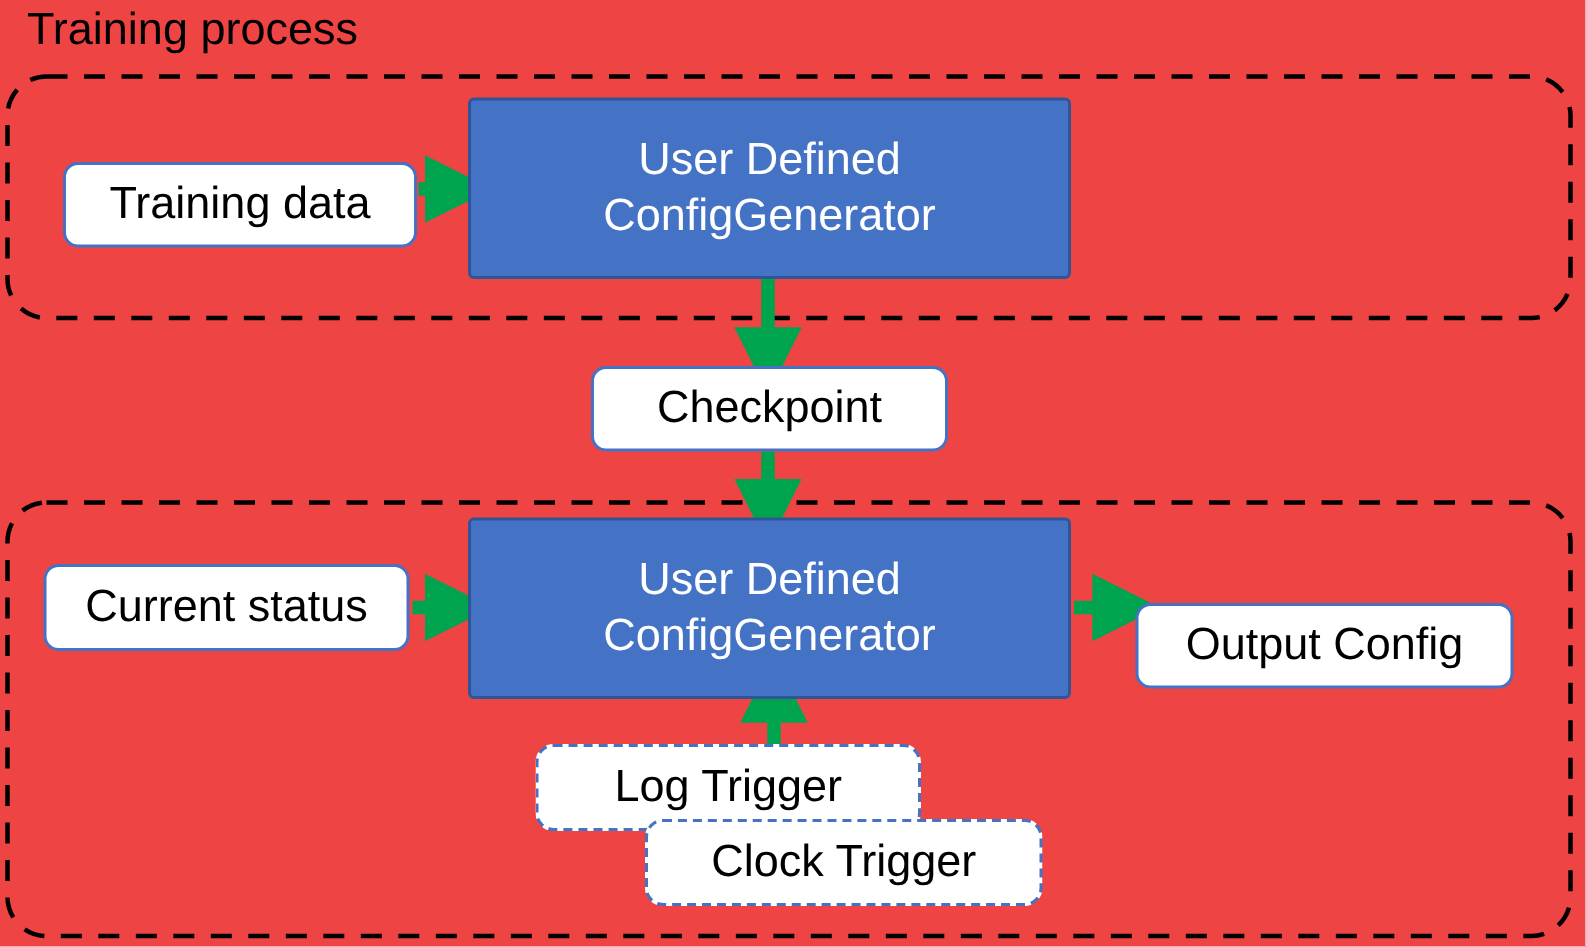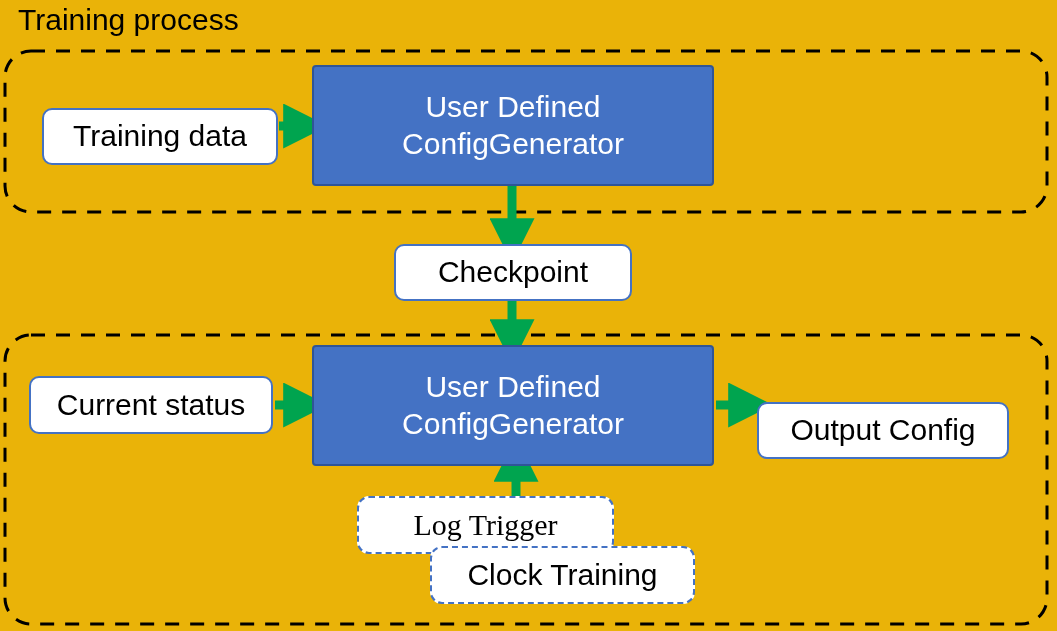--- a/index.html
+++ b/index.html
@@ -7,21 +7,21 @@
     padding: 0;
     background: #ffffff;
   }
   body {
     font-family: "Liberation Sans", sans-serif;
   }
   #diagram {
     position: relative;
     width: 1057px;
     height: 631px;
-    background: #eab308;
+    background: #ef4444;
     overflow: hidden;
   }
   .svg-layer {
     position: absolute;
     left: 0;
     top: 0;
     width: 1057px;
     height: 631px;
   }
   .node {
@@ -116,21 +116,21 @@
 
   <div class="node box-blue" style="left:312px; top:345px; width:402px; height:121px; flex-direction:column;">
     <span class="node-text">User Defined</span>
     <span class="node-text">ConfigGenerator</span>
   </div>
 
   <div class="node box-white" style="left:757px; top:376px; width:252px; height:57px;margin-top:26px;">
     <span class="node-text">Output Config</span>
   </div>
 
-  <div class="node box-dashed" style="left:357px; top:496px; width:257px; height:58px; z-index:2;font-family:Liberation Serif, serif;">
+  <div class="node box-dashed" style="left:357px; top:496px; width:257px; height:58px; z-index:2;">
     <span class="node-text">Log Trigger</span>
   </div>
 
   <div class="node box-dashed" style="left:430px; top:546px; width:265px; height:58px; z-index:3;">
-    <span class="node-text">Clock Training</span>
+    <span class="node-text">Clock Trigger</span>
   </div>
 
 </div>
 
 </body></html>

